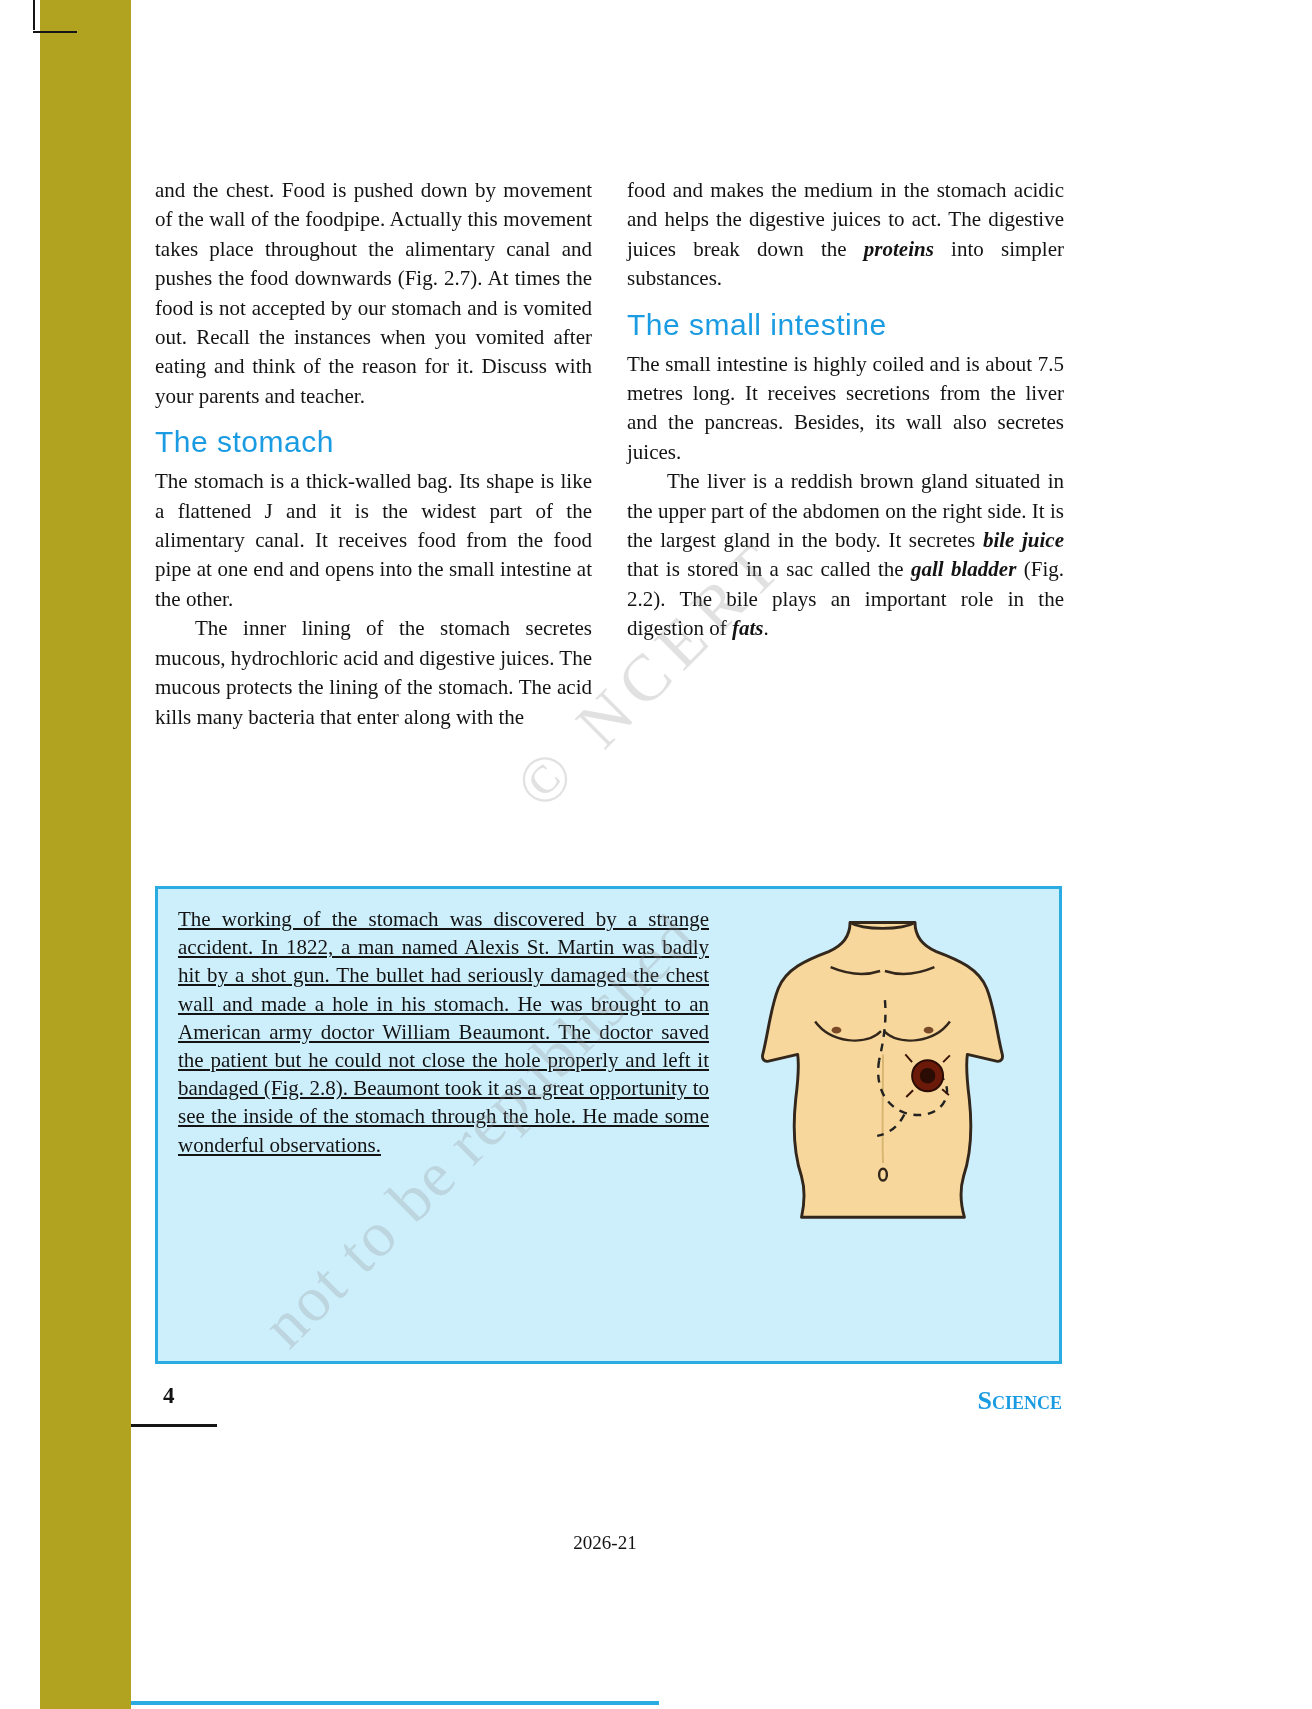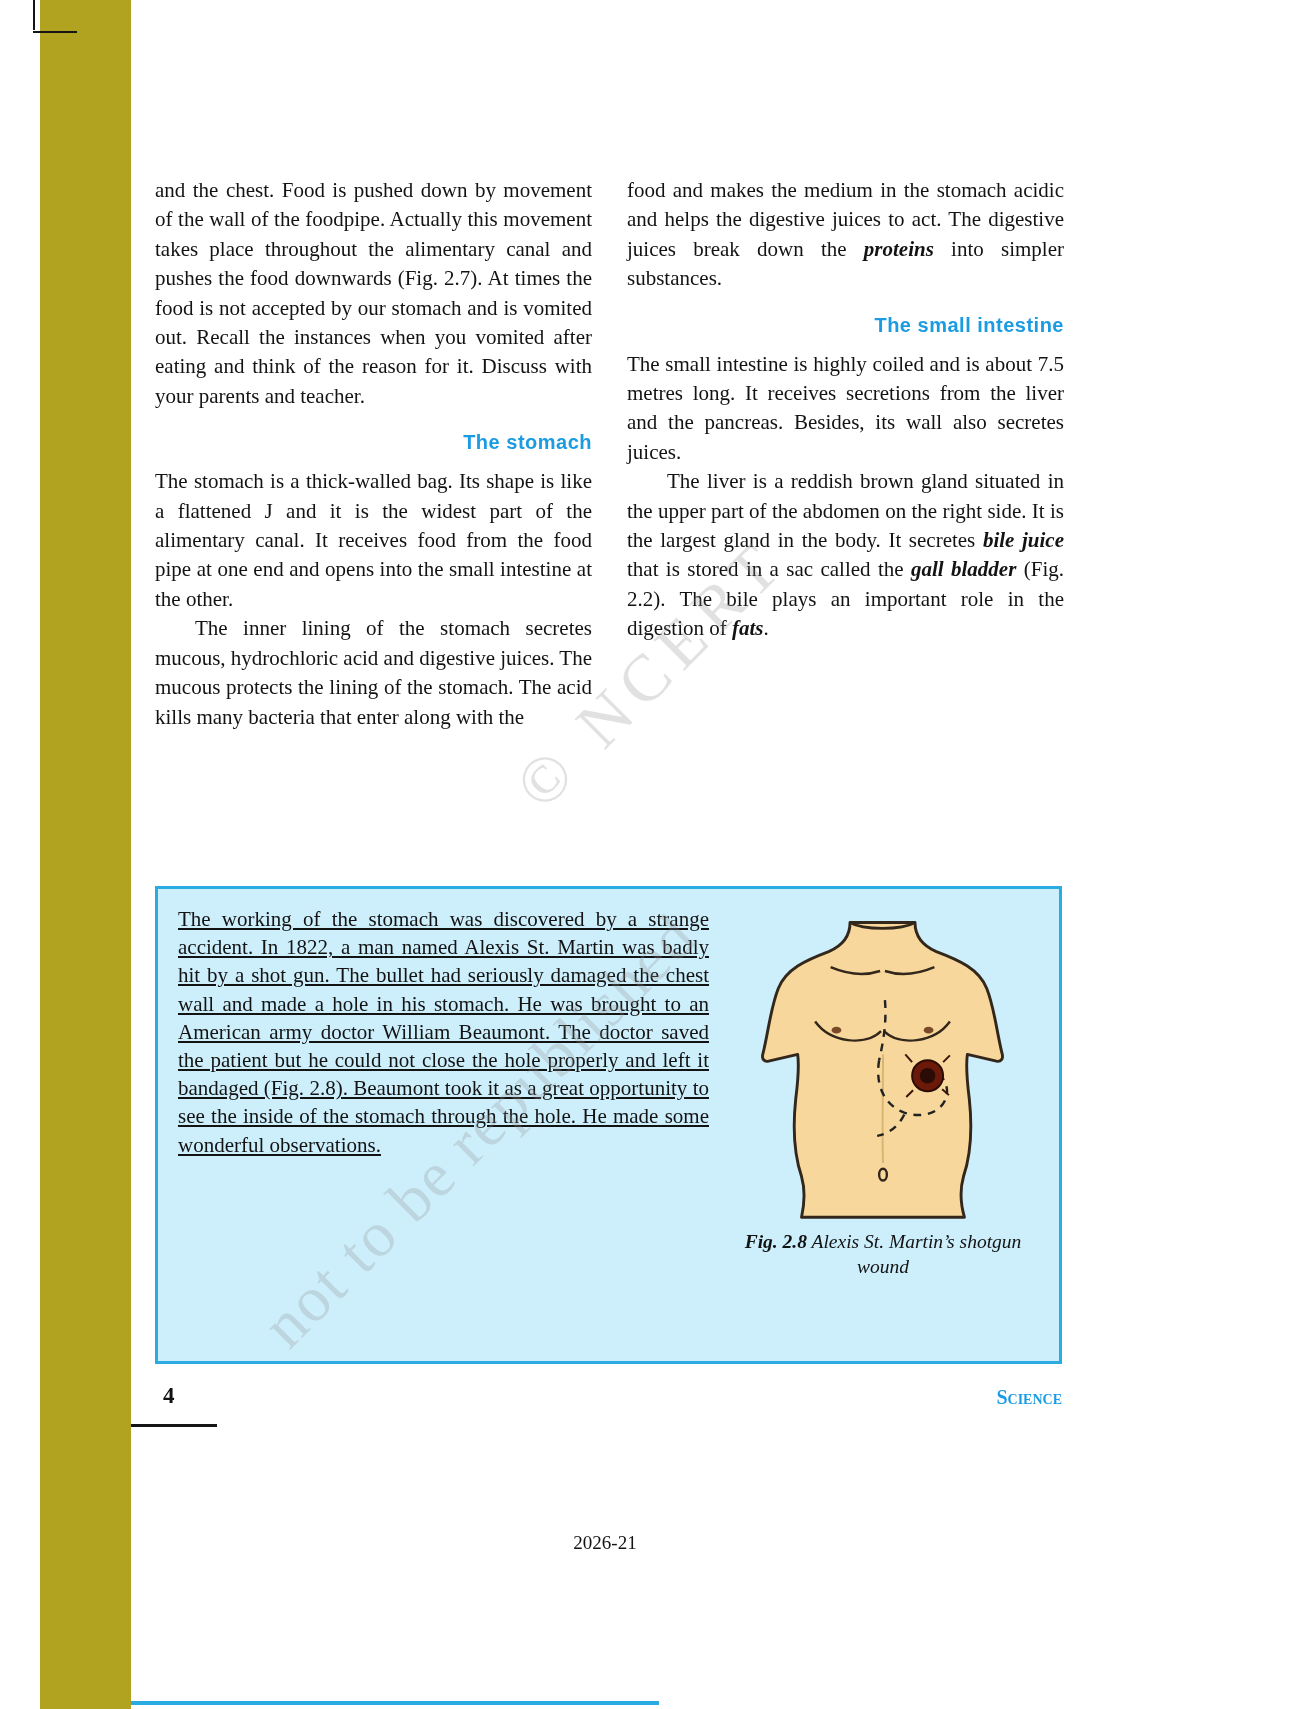--- a/index.html
+++ b/index.html
@@ -35,26 +35,26 @@
     line-height: 29.4px;
     text-align: justify;
     z-index: 2;
   }
   .col-left  { left: 155px; }
   .col-right { left: 627px; }
   .col p { margin: 0; }
   p.indent { text-indent: 40px; }
   h2.section {
     font-family: "Liberation Sans", sans-serif;
-    font-weight: bold;
+    font-weight: normal;
     color: var(--heading, #1b9ce2);
-    font-size: 20px;
+    font-size: 30px;
     line-height: 30px;
     margin: 16px 0 10px 0;
-    text-align: right;
+    text-align: left;
     letter-spacing: 0.5px;
   }
   .seg-bold { font-weight: bold; font-style: italic; }
   .story-box {
     position: absolute;
     left: 155px; top: 886px;
     width: 907px; height: 478px;
     background: var(--box_bg, #cdeffc);
     border: 3px solid var(--box_border, #2aabe2);
     padding: 16px 20px 10px 20px;
@@ -103,21 +103,21 @@
     left: 131px; top: 1424px;
     width: 86px; height: 3px;
     background: #151515;
     z-index: 2;
   }
   .footer-science {
     position: absolute;
     right: 250px; top: 1386px;
     font-variant: small-caps;
     font-weight: bold;
-    font-size: 20px;
+    font-size: 26px;
     color: var(--footer_text, #1b9ce2);
     z-index: 2;
   }
   .footer-year {
     position: absolute;
     left: 535px; top: 1532px;
     width: 140px;
     text-align: center;
     font-size: 19px;
     z-index: 2;
@@ -183,24 +183,20 @@
           <circle cx="196" cy="174" r="16" fill="#6b1a0a" stroke="#2a0c04" stroke-width="2"></circle>
           <circle cx="196" cy="174" r="8" fill="#2a0c04"></circle>
           <g stroke="#3a1206" stroke-width="2">
             <path d="M180,160 L173,152"></path>
             <path d="M212,160 L219,153"></path>
             <path d="M181,189 L174,196"></path>
             <path d="M211,188 L218,194"></path>
           </g>
         </g>
       </svg>
-      <div class="fig-caption">
-        <span class="fig-label">Fig. 2.8</span>
-        <span>Alexis St. Martin’s shotgun wound</span>
-      </div>
     </div>
     <p>The working of the stomach was discovered by a strange accident. In 1822, a man named Alexis St. Martin was badly hit by a shot gun. The bullet had seriously damaged the chest wall and made a hole in his stomach. He was brought to an American army doctor William Beaumont. The doctor saved the patient but he could not close the hole properly and left it bandaged (Fig. 2.8). Beaumont took it as a great opportunity to see the inside of the stomach through the hole. He made some wonderful observations.</p>
   </div>
 
   <div class="watermark wm1">© NCERT</div>
   <div class="watermark wm2">not to be republished</div>
 
   <div class="footer-page-num">4</div>
   <div class="footer-rule"></div>
   <div class="footer-science">Science</div>

